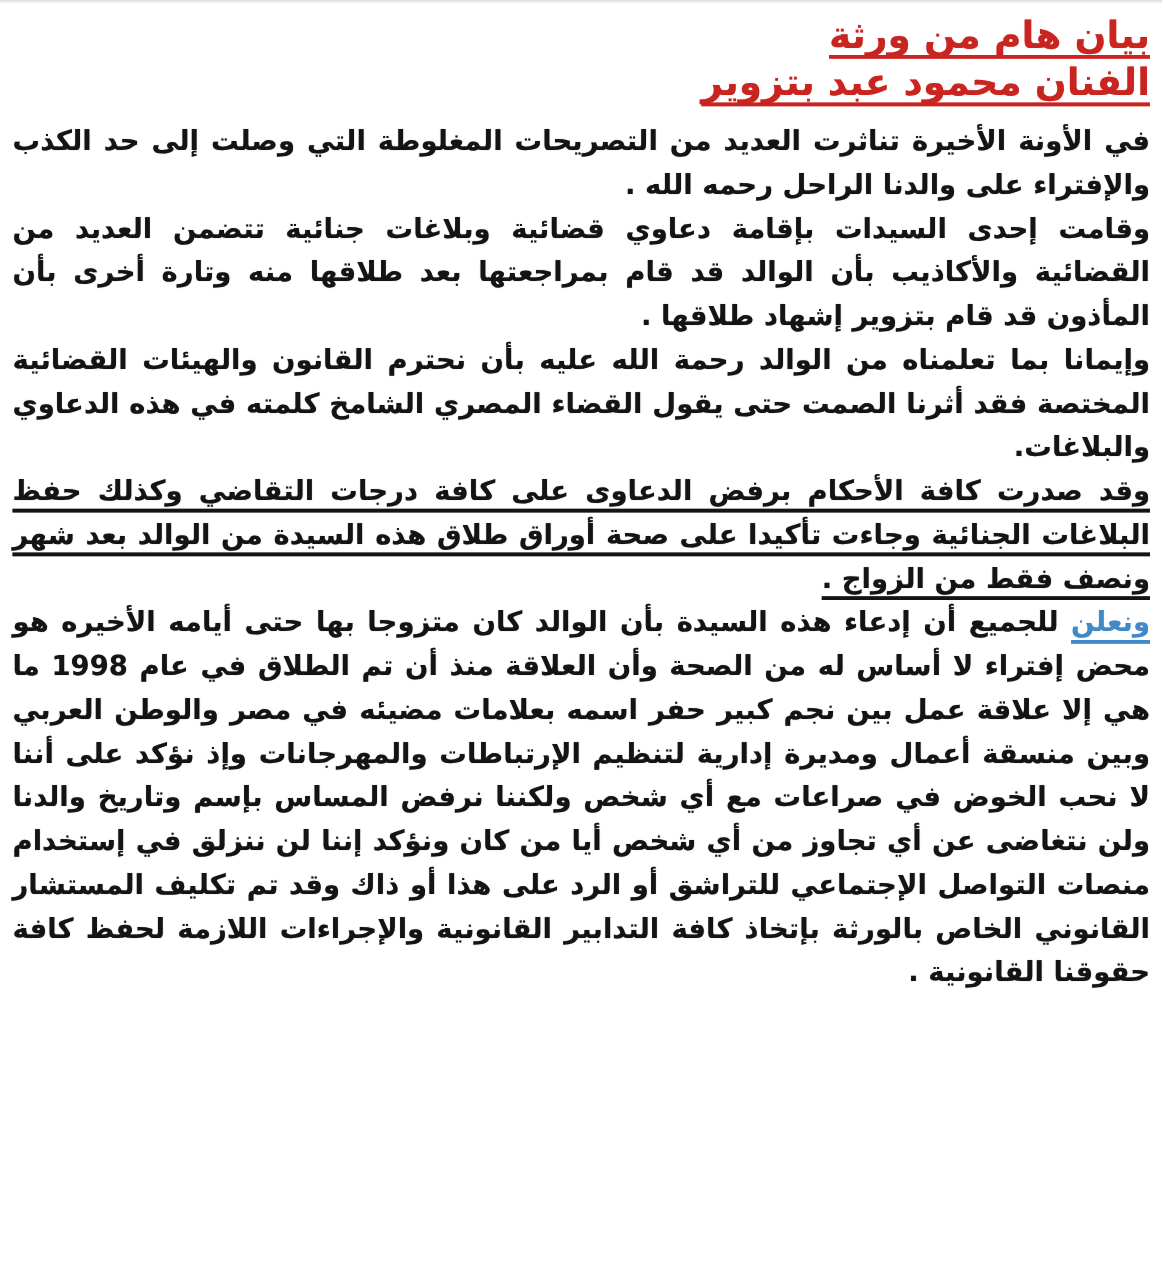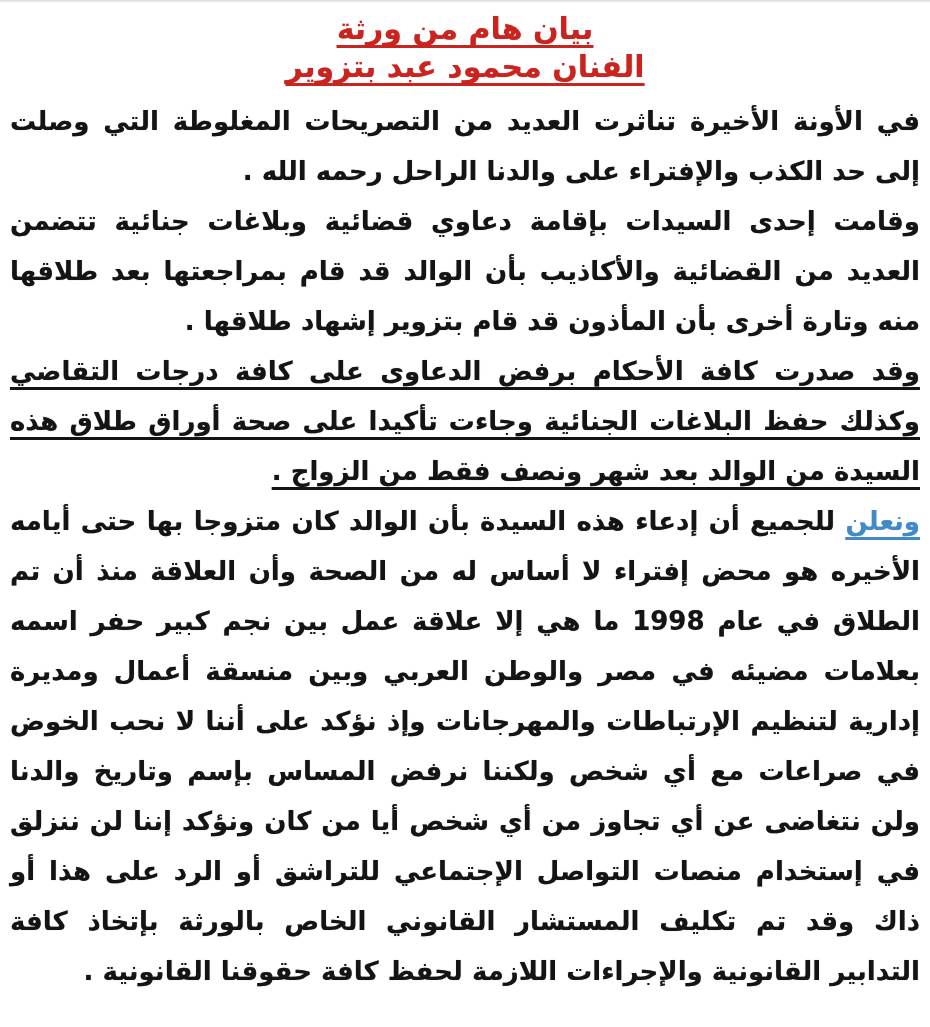--- a/index.html
+++ b/index.html
@@ -22,37 +22,37 @@
     overflow: hidden;
   }
   
   .photo-edge {
     position: absolute;
     top: 0; left: 0; right: 0;
     height: 3px;
     background: linear-gradient(to bottom, rgba(120,120,120,0.28), rgba(255,255,255,0));
   }
   .title-block {
-    text-align: center;
+    text-align: right;
     margin: 4px 0 10px 0;
     color: var(--title-color, #c9241f);
     font-size: 30px;
     line-height: 38px;
   }
   .title-line {
     text-decoration: underline;
     text-decoration-thickness: 2.5px;
     text-underline-offset: 6px;
     text-decoration-skip-ink: none;
     text-shadow: 0 0 0.7px rgba(201, 36, 31, 0.55);
   }
   .body-text p {
     margin: 0;
-    font-size: 26px;
-    line-height: 50px;
+    font-size: 22px;
+    line-height: 35px;
     text-align: justify;
     text-align-last: right;
     text-shadow: 0 0 0.8px rgba(0,0,0,0.5);
   }
   p.underlined-paragraph {
     text-decoration: underline;
     text-decoration-thickness: 2.5px;
     text-underline-offset: 7px;
     text-decoration-skip-ink: none;
   }
@@ -74,18 +74,19 @@
   <div class="title-block">
     <div class="title-line">بيان هام من ورثة</div>
     <div class="title-line">الفنان محمود عبد بتزوير</div>
   </div>
 
   <div class="body-text">
     <p>في الأونة الأخيرة تناثرت العديد من التصريحات المغلوطة التي وصلت إلى حد الكذب والإفتراء على والدنا الراحل رحمه الله .</p>
 
     <p>وقامت إحدى السيدات بإقامة دعاوي قضائية وبلاغات جنائية تتضمن العديد من القضائية والأكاذيب بأن الوالد قد قام بمراجعتها بعد طلاقها منه وتارة أخرى بأن المأذون قد قام بتزوير إشهاد طلاقها .</p>
 
+    <p>وإيمانا بما تعلمناه من الوالد رحمة الله عليه بأن نحترم القانون والهيئات القضائية المختصة  فقد أثرنا الصمت حتى يقول القضاء المصري الشامخ كلمته في هذه الدعاوي والبلاغات.</p>
 
     <p class="underlined-paragraph">وقد صدرت كافة الأحكام برفض الدعاوى على كافة درجات التقاضي وكذلك حفظ البلاغات الجنائية وجاءت تأكيدا على صحة أوراق طلاق هذه السيدة من الوالد بعد شهر ونصف فقط من الزواج .</p>
 
     <p><span class="announce-word">ونعلن</span><span> للجميع أن إدعاء هذه السيدة بأن الوالد كان متزوجا بها حتى أيامه الأخيره هو محض إفتراء لا أساس له من الصحة وأن العلاقة منذ أن تم الطلاق في عام 1998 ما هي إلا علاقة عمل بين نجم كبير حفر اسمه بعلامات مضيئه في مصر والوطن العربي وبين منسقة أعمال ومديرة إدارية لتنظيم الإرتباطات والمهرجانات وإذ نؤكد على أننا لا نحب الخوض في صراعات مع أي شخص ولكننا نرفض المساس بإسم وتاريخ والدنا ولن نتغاضى عن أي تجاوز من أي شخص أيا من كان ونؤكد إننا لن ننزلق في إستخدام منصات التواصل الإجتماعي للتراشق أو الرد على هذا أو ذاك وقد تم تكليف المستشار القانوني الخاص بالورثة بإتخاذ كافة التدابير القانونية والإجراءات اللازمة لحفظ كافة حقوقنا القانونية .</span></p>
   </div>
 </div>
 
 </body></html>

